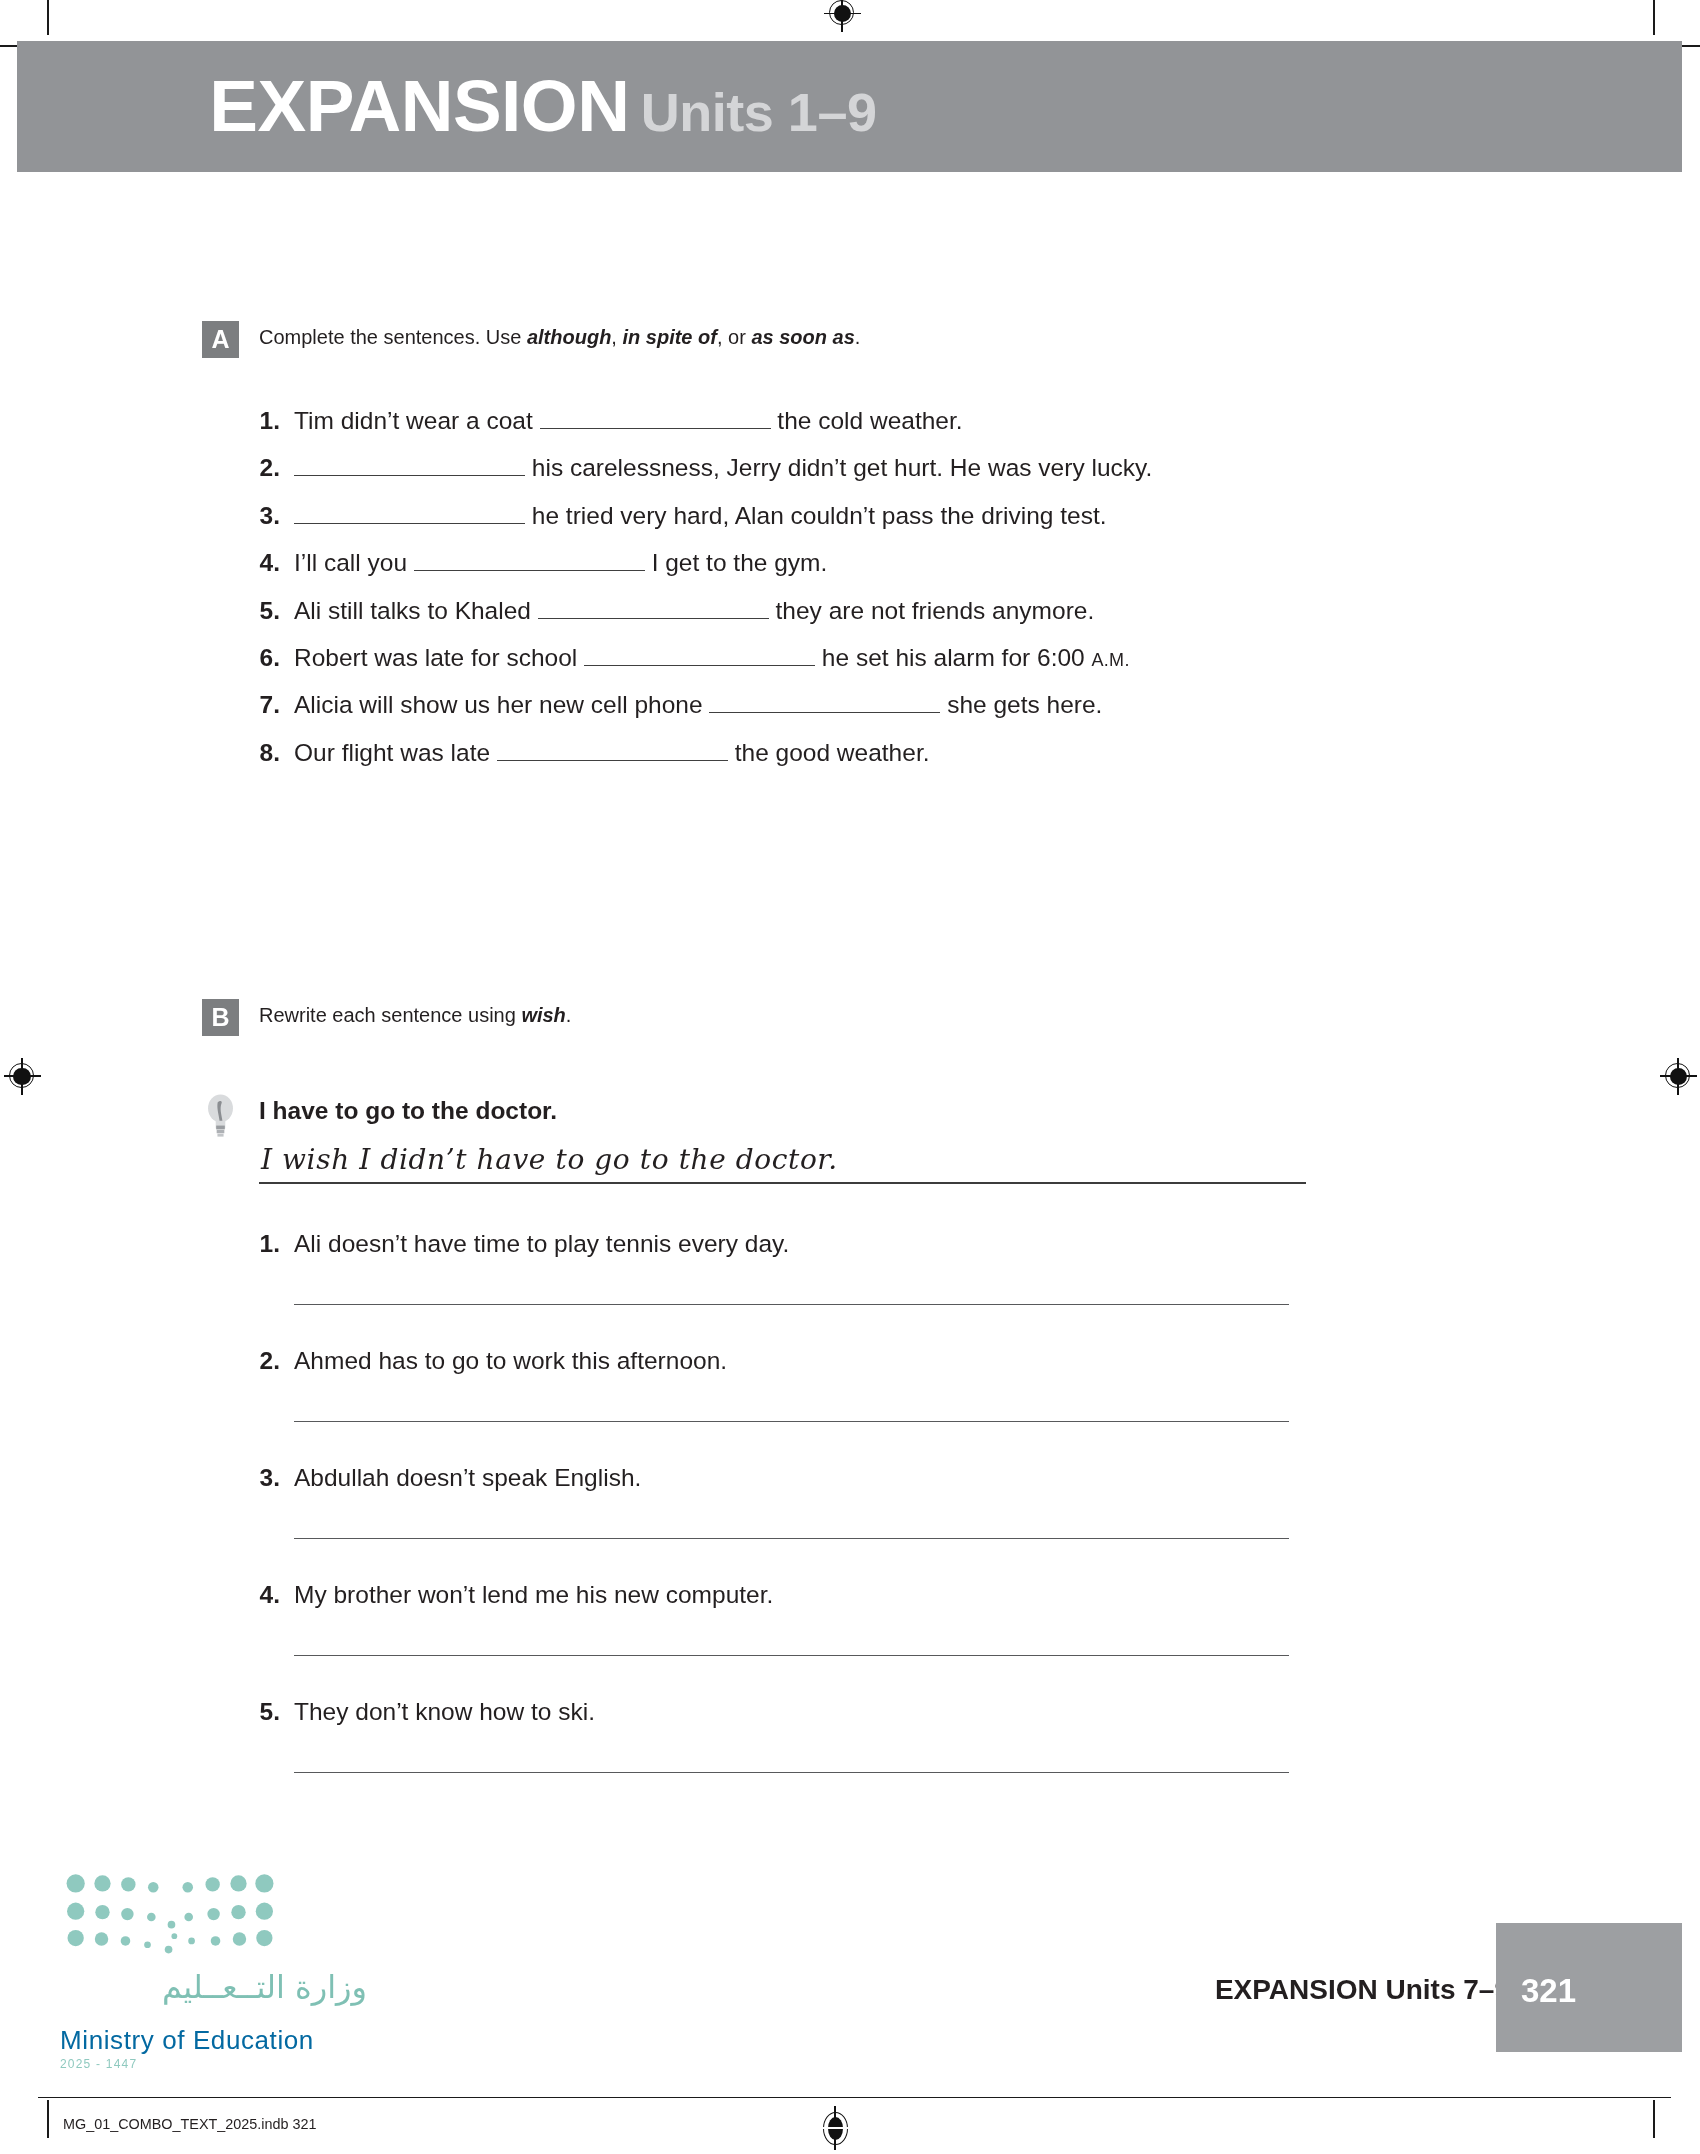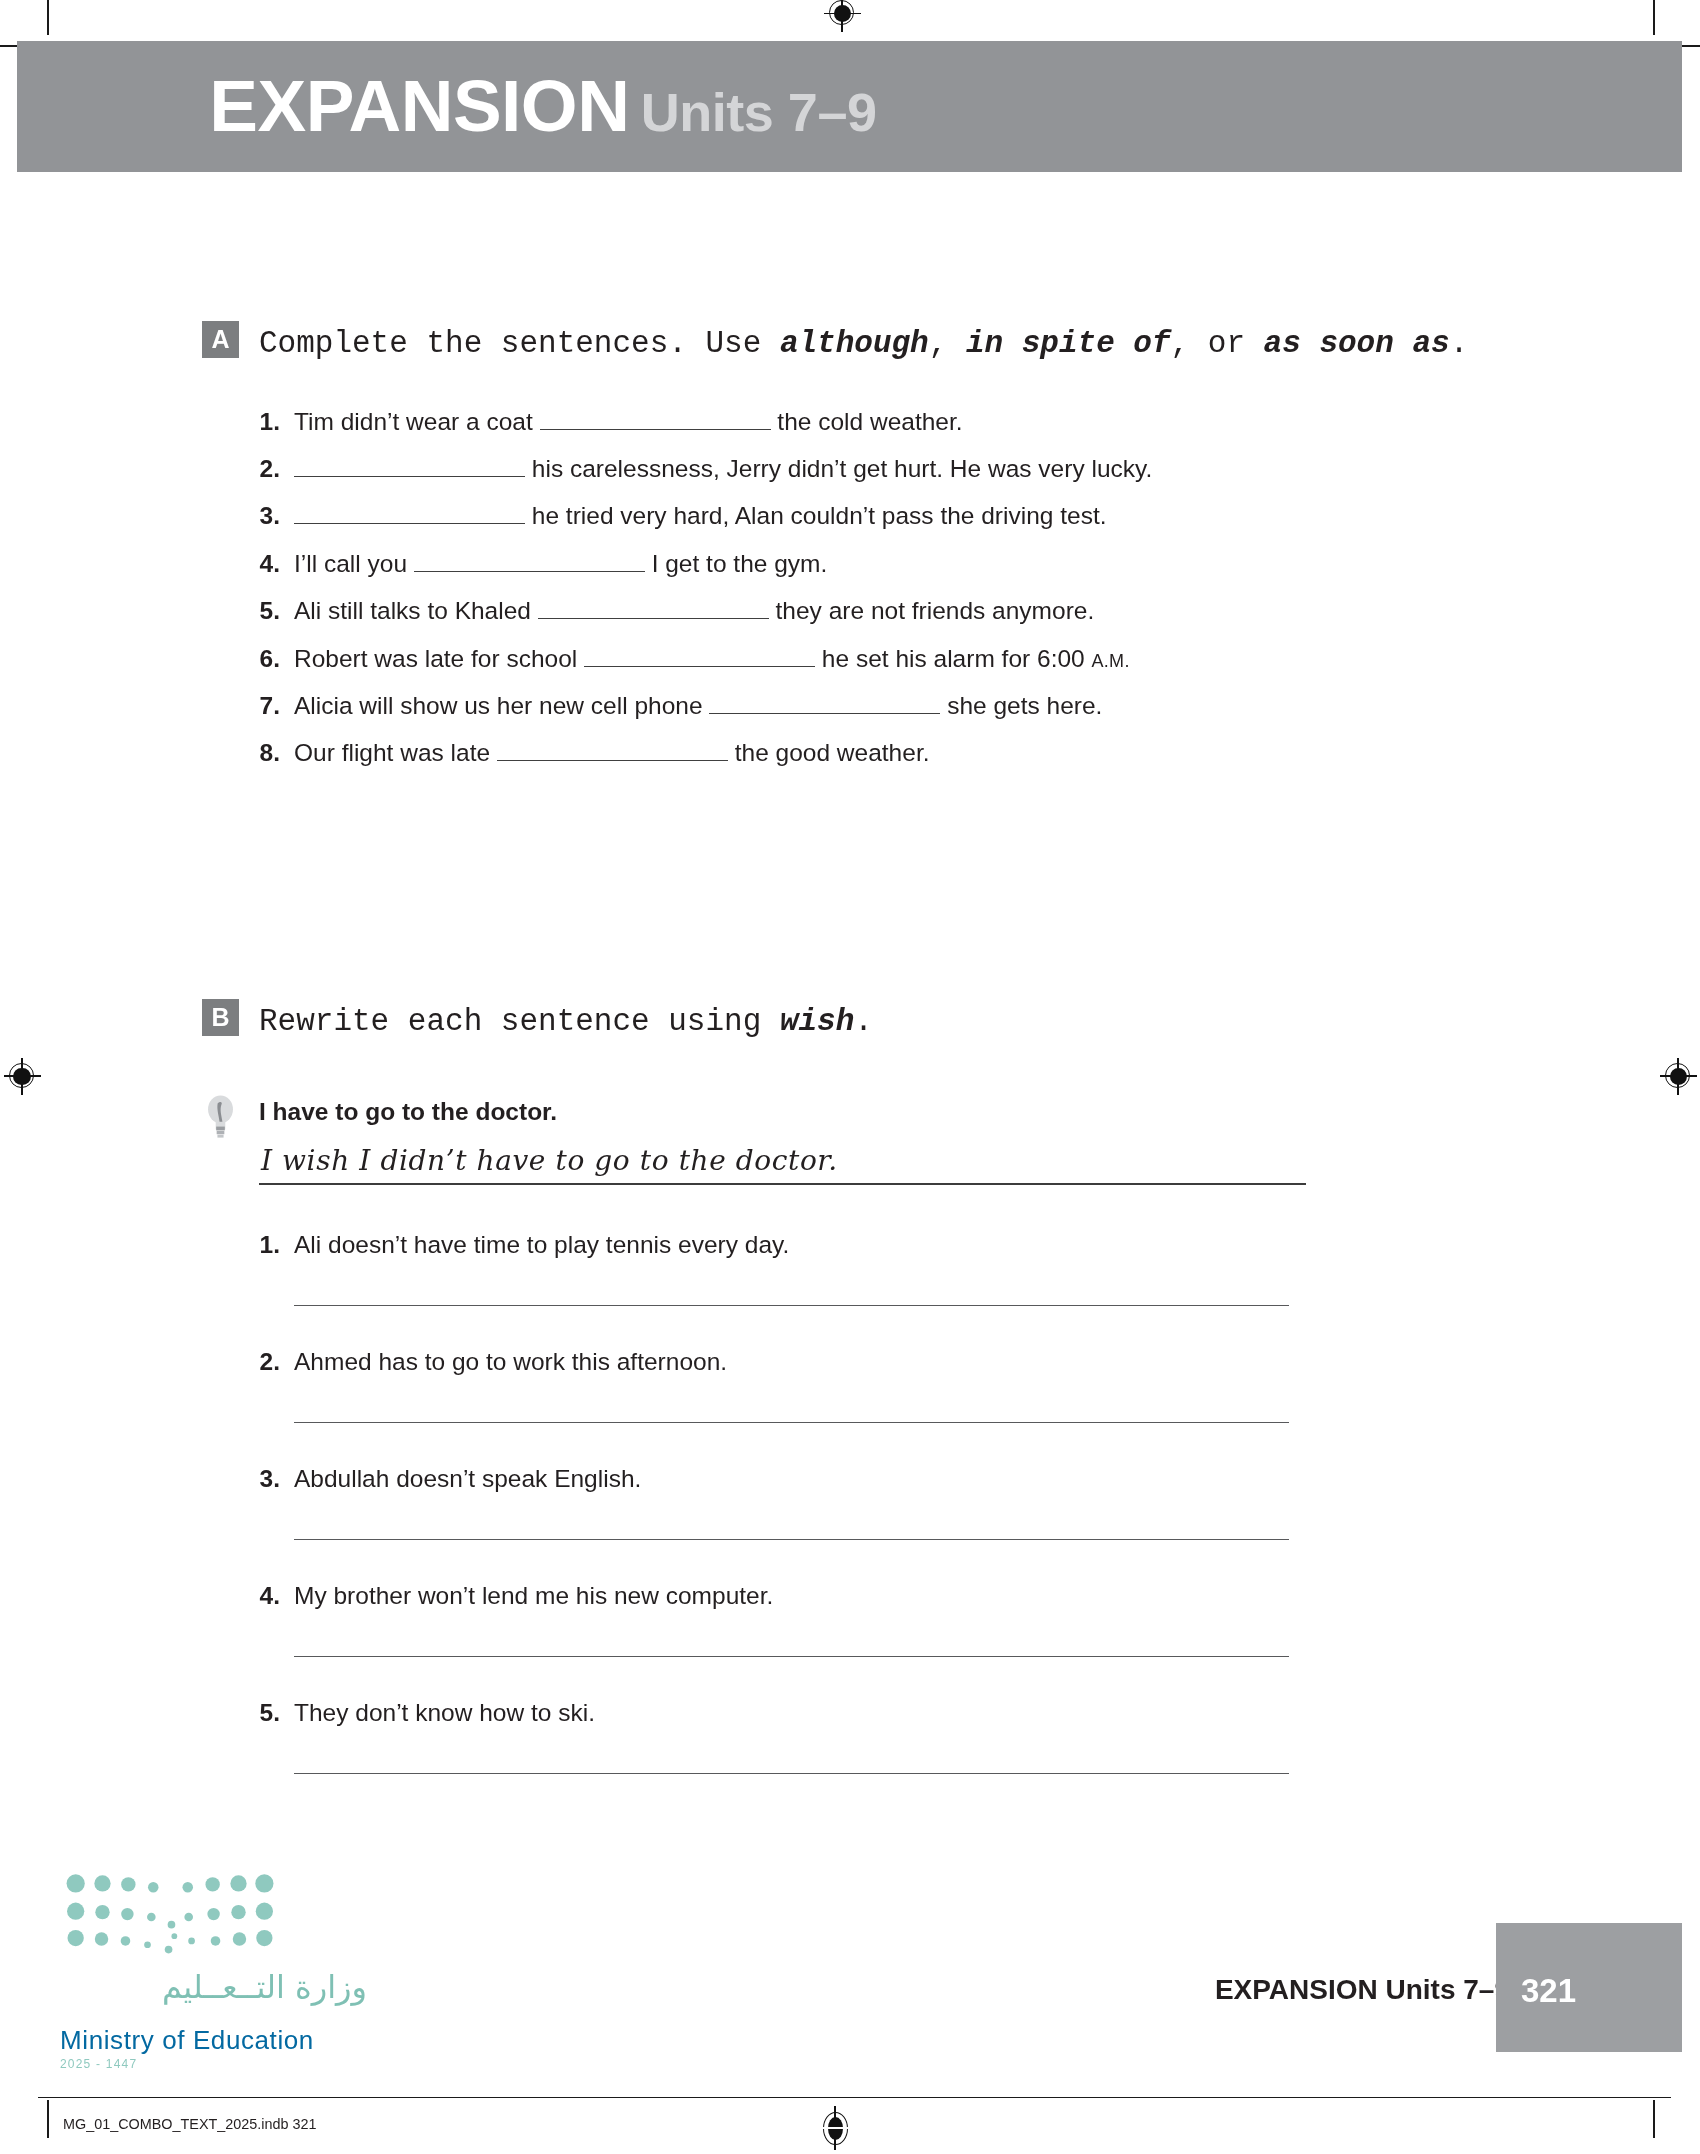--- a/index.html
+++ b/index.html
@@ -99,25 +99,24 @@
     width: 37px;
     height: 37px;
     background: #7c7e80;
     color: #ffffff;
     font-size: 25px;
     font-weight: bold;
     text-align: center;
     line-height: 37px;
   }
   .ex-instr {
-    font-size: 31px;
+    font-size: 20px;
     color: #231f20;
     line-height: 1.25;
     padding-top: 3.8px;
-    font-family: Liberation Mono, monospace;
   }
   .ex-instr b { font-weight: bold; font-style: italic; }
 
   
   .item {
     position: relative;
     padding-left: 294px;
     font-size: 24.5px;
     color: #231f20;
     line-height: 1.3;
@@ -314,21 +313,21 @@
   </div>
   <div class="reg-mark" style="left:1661px; top:1059px;">
     <div class="ring"></div>
       <div class="dot"></div>
       <div class="vbar"></div>
       <div class="hbar"></div>
   </div>
 
   <div id="banner">
     <div id="banner-title">
-      <span class="banner-main">EXPANSION</span><span class="banner-sub">Units 7–9</span>
+      <span class="banner-main">EXPANSION</span><span class="banner-sub">Units 1–9</span>
     </div>
   </div>
 
   <div id="content">
 
     <div class="exercise" style="top:321px;">
       <div class="ex-head">
         <div class="badge">A</div>
         <div class="ex-instr">
           <span>Complete the sentences. Use </span><b>although</b><span>, </span><b>in spite of</b><span>, or </span><b>as soon as</b><span>.</span>

